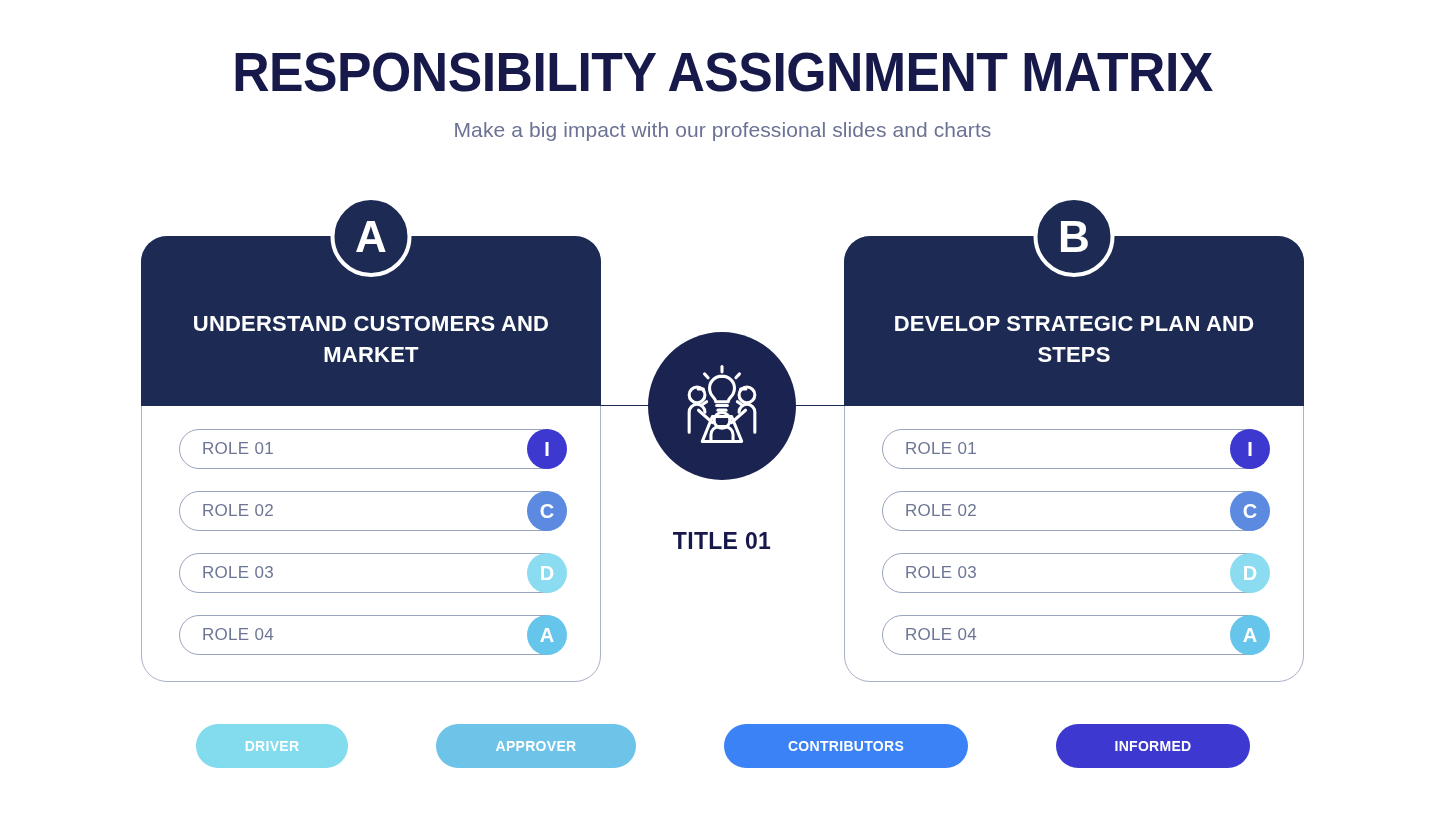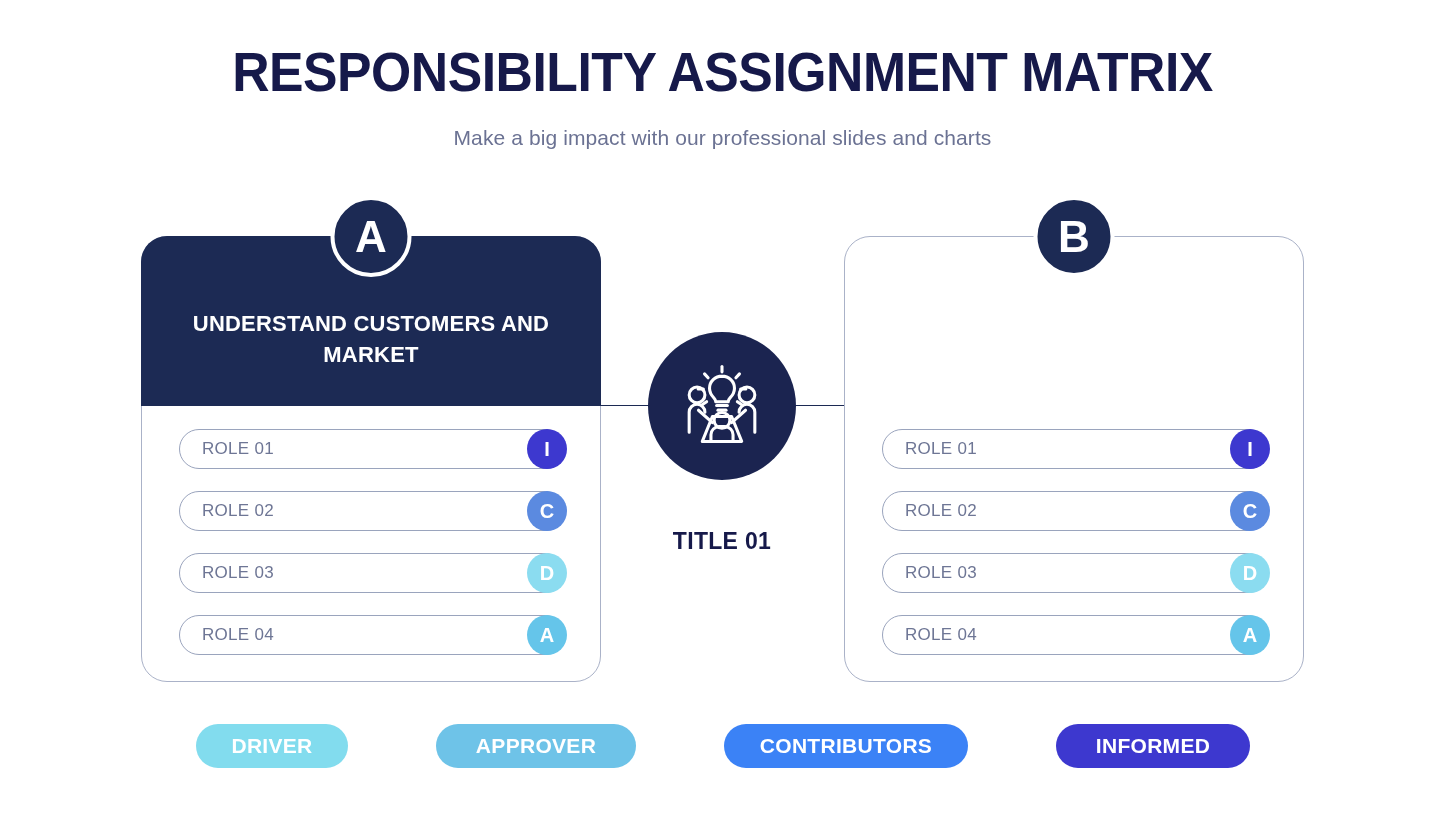--- a/index.html
+++ b/index.html
@@ -30,21 +30,21 @@
   }
   .title {
     font-size: 55px;
     font-weight: 700;
     letter-spacing: -0.5px;
     color: #16194a;
     line-height: 1.05;
     transform: scaleX(0.94);
   }
   .subtitle {
-    margin-top: 24px;
+    margin-top: 16px;
     font-size: 21px;
     font-weight: 400;
     color: #6b7293;
     letter-spacing: 0.1px;
   }
 
   
   .card {
     position: absolute;
     top: 236px;
@@ -189,21 +189,21 @@
     height: 44px;
   }
   .legend-pill {
     position: absolute;
     height: 44px;
     border-radius: 22px;
     display: flex;
     align-items: center;
     justify-content: center;
     color: #ffffff;
-    font-size: 21px;
+    font-size: 14px;
     font-weight: 700;
     letter-spacing: 0.3px;
   }
   .pill-0 { left: 196px; width: 152px; }
   .pill-1 { left: 436px; width: 200px; }
   .pill-2 { left: 724px; width: 244px; }
   .pill-3 { left: 1056px; width: 194px; }
 </style>
 </head>
 <body>
@@ -239,20 +239,23 @@
         <div class="role-badge" style="background-color: rgb(139, 220, 240);">D</div>
       </div>
       <div class="role-row">
         <div class="role-label">ROLE 04</div>
         <div class="role-badge" style="background-color: rgb(101, 197, 234);">A</div>
       </div>
     </div>
   </div>
 
   <div class="card card-right">
+    <div class="card-header">
+      <div class="card-header-title">DEVELOP STRATEGIC PLAN AND STEPS</div>
+    </div>
     <div class="letter-circle">
       <span>B</span>
     </div>
     <div class="roles">
       <div class="role-row">
         <div class="role-label">ROLE 01</div>
         <div class="role-badge" style="background-color: rgb(61, 56, 207);">I</div>
       </div>
       <div class="role-row">
         <div class="role-label">ROLE 02</div>

